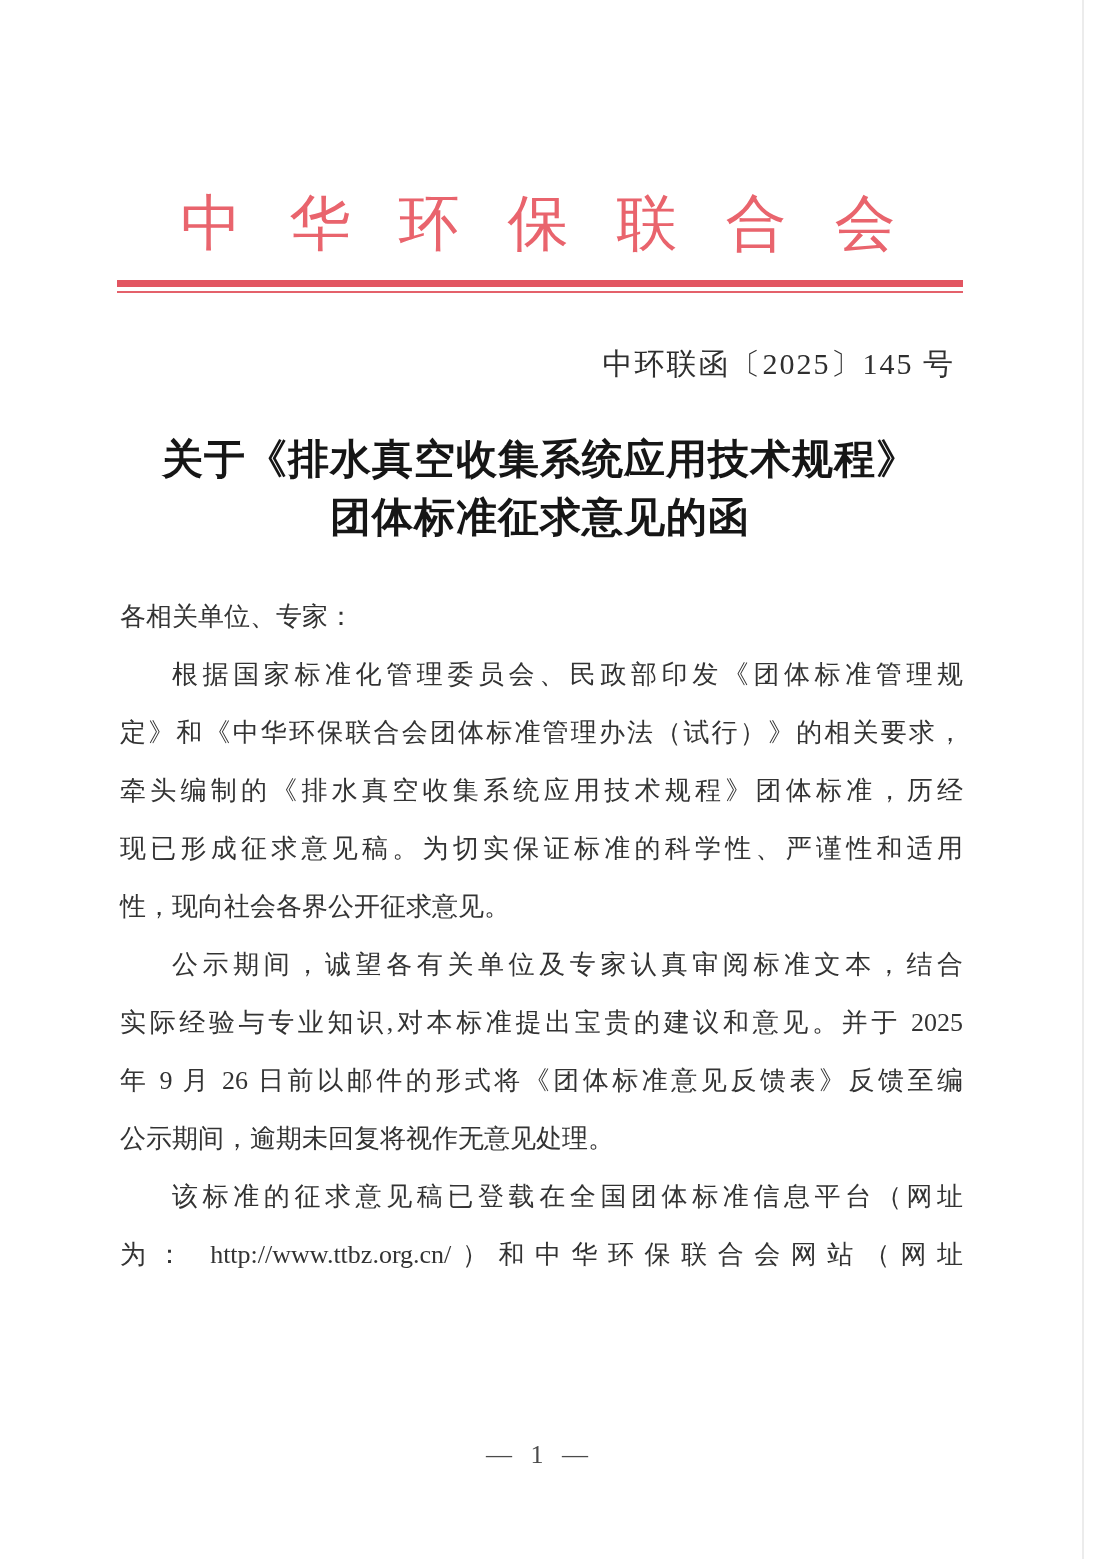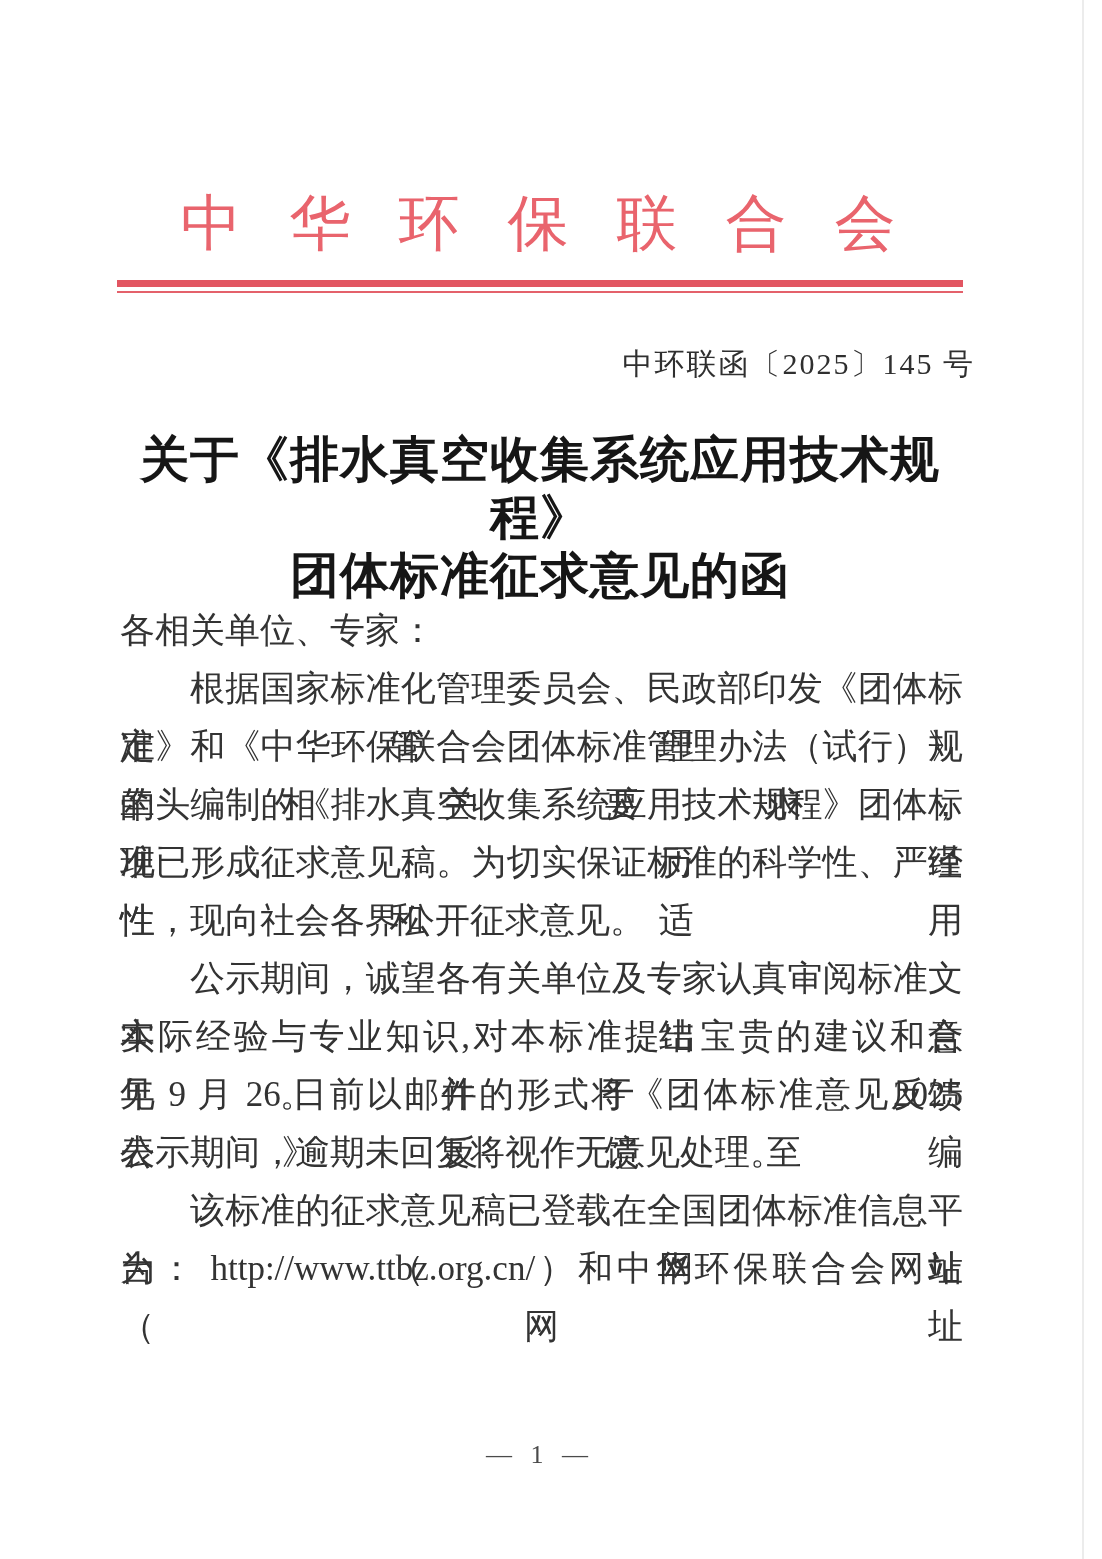--- a/index.html
+++ b/index.html
@@ -52,49 +52,49 @@
     top: 291px;
     left: 117px;
     width: 846px;
     height: 2px;
     background: #e4616b;
   }
   
   .doc-number {
     position: absolute;
     top: 344px;
-    left: 129px;
+    left: 109px;
     width: 846px;
     text-align: right;
     font-size: 30px;
     line-height: 40px;
     letter-spacing: 2px;
     color: #2f2f2f;
   }
   
   .doc-title {
     position: absolute;
     top: 430px;
     left: 117px;
     width: 846px;
     text-align: center;
     font-family: "Liberation Sans", "DejaVu Sans", sans-serif;
     font-weight: bold;
-    font-size: 49px;
+    font-size: 41px;
     line-height: 58px;
     color: #161616;
     letter-spacing: 1px;
   }
   
   .body-text {
     position: absolute;
-    top: 602px;
+    top: 588px;
     left: 120px;
     width: 843px;
-    font-size: 35px;
+    font-size: 26px;
     color: #333333;
   }
   .body-text .line {
     height: 58px;
     line-height: 58px;
     text-align: justify;
     text-align-last: justify;
     white-space: nowrap-off;
   }
   .body-text .line.first { text-indent: 2em; font-family: Liberation Serif, serif; }

